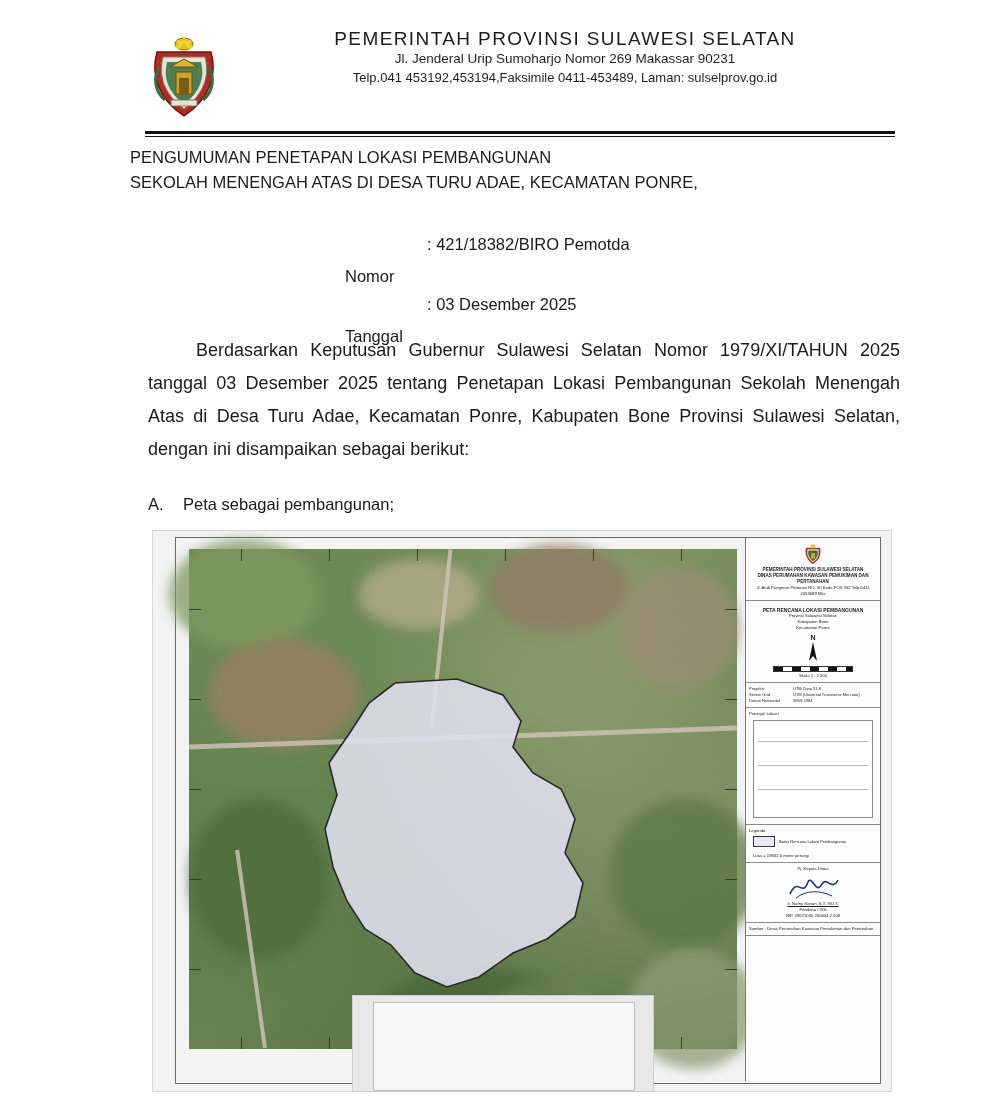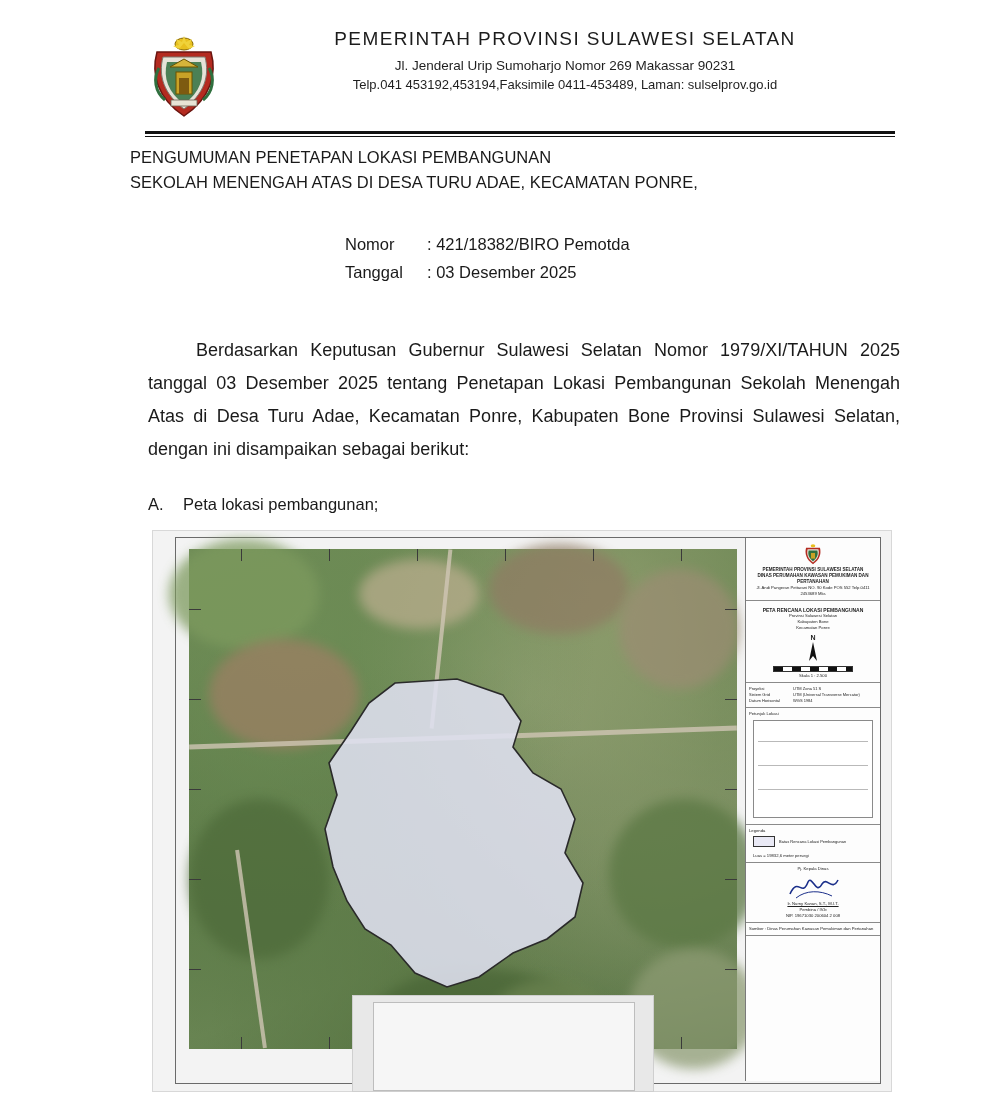--- a/index.html
+++ b/index.html
@@ -55,21 +55,21 @@
   }
   .lh-line2 {
     font-size: 22px;
     font-weight: bold;
     letter-spacing: 1.1px;
     margin-top: 6px;
     color: #101010;
   }
   .lh-line3 {
     font-size: 13.5px;
-    margin-top: 8px;
+    margin-top: 1px;
     color: #1f1f1f;
   }
   .lh-line4 {
     font-size: 13px;
     margin-top: 4px;
     color: #1f1f1f;
   }
   .rule-thick {
     position: absolute;
     left: 5px;
@@ -100,21 +100,21 @@
 
   
   .meta {
     position: absolute;
     left: 345px;
     top: 230px;
     font-size: 16.5px;
     line-height: 28px;
   }
   .meta-row { display: flex; }
-  .meta-label { width: 82px; }
+  .meta-label { width: 82px; margin-top: 32px; }
   .meta-value { white-space: nowrap; }
 
   
   .para {
     position: absolute;
     left: 148px;
     top: 334px;
     width: 752px;
     font-size: 18px;
     line-height: 33px;
@@ -420,21 +420,21 @@
     </div>
     <div class="meta-row">
       <span class="meta-label">Tanggal</span>
       <span class="meta-value">: 03 Desember 2025</span>
     </div>
   </div>
 
   <div class="para"><span class="indent"></span><span>Berdasarkan Keputusan Gubernur Sulawesi Selatan Nomor 1979/XI/TAHUN 2025 tanggal 03 Desember 2025 tentang Penetapan Lokasi Pembangunan Sekolah Menengah Atas di Desa Turu Adae, Kecamatan Ponre, Kabupaten Bone Provinsi Sulawesi Selatan, dengan ini disampaikan sebagai berikut:</span></div>
 
   <div class="item-a">
-    <span class="marker">A.</span><span>Peta lokasi pembangunan;</span>
+    <span class="marker">A.</span><span>Peta sebagai pembangunan;</span>
   </div>
 
   <div class="figure">
 
     <div class="map-frame-outer"></div>
 
     <div class="map-photo">
       <div class="patch" style="left:-20px; top:-10px; width:150px; height:110px; background:#7d9a5e;"></div>
       <div class="patch" style="left:170px; top:10px; width:120px; height:70px; background:#b9ad8d;"></div>
       <div class="patch" style="left:300px; top:-5px; width:140px; height:90px; background:#8f7c63;"></div>

